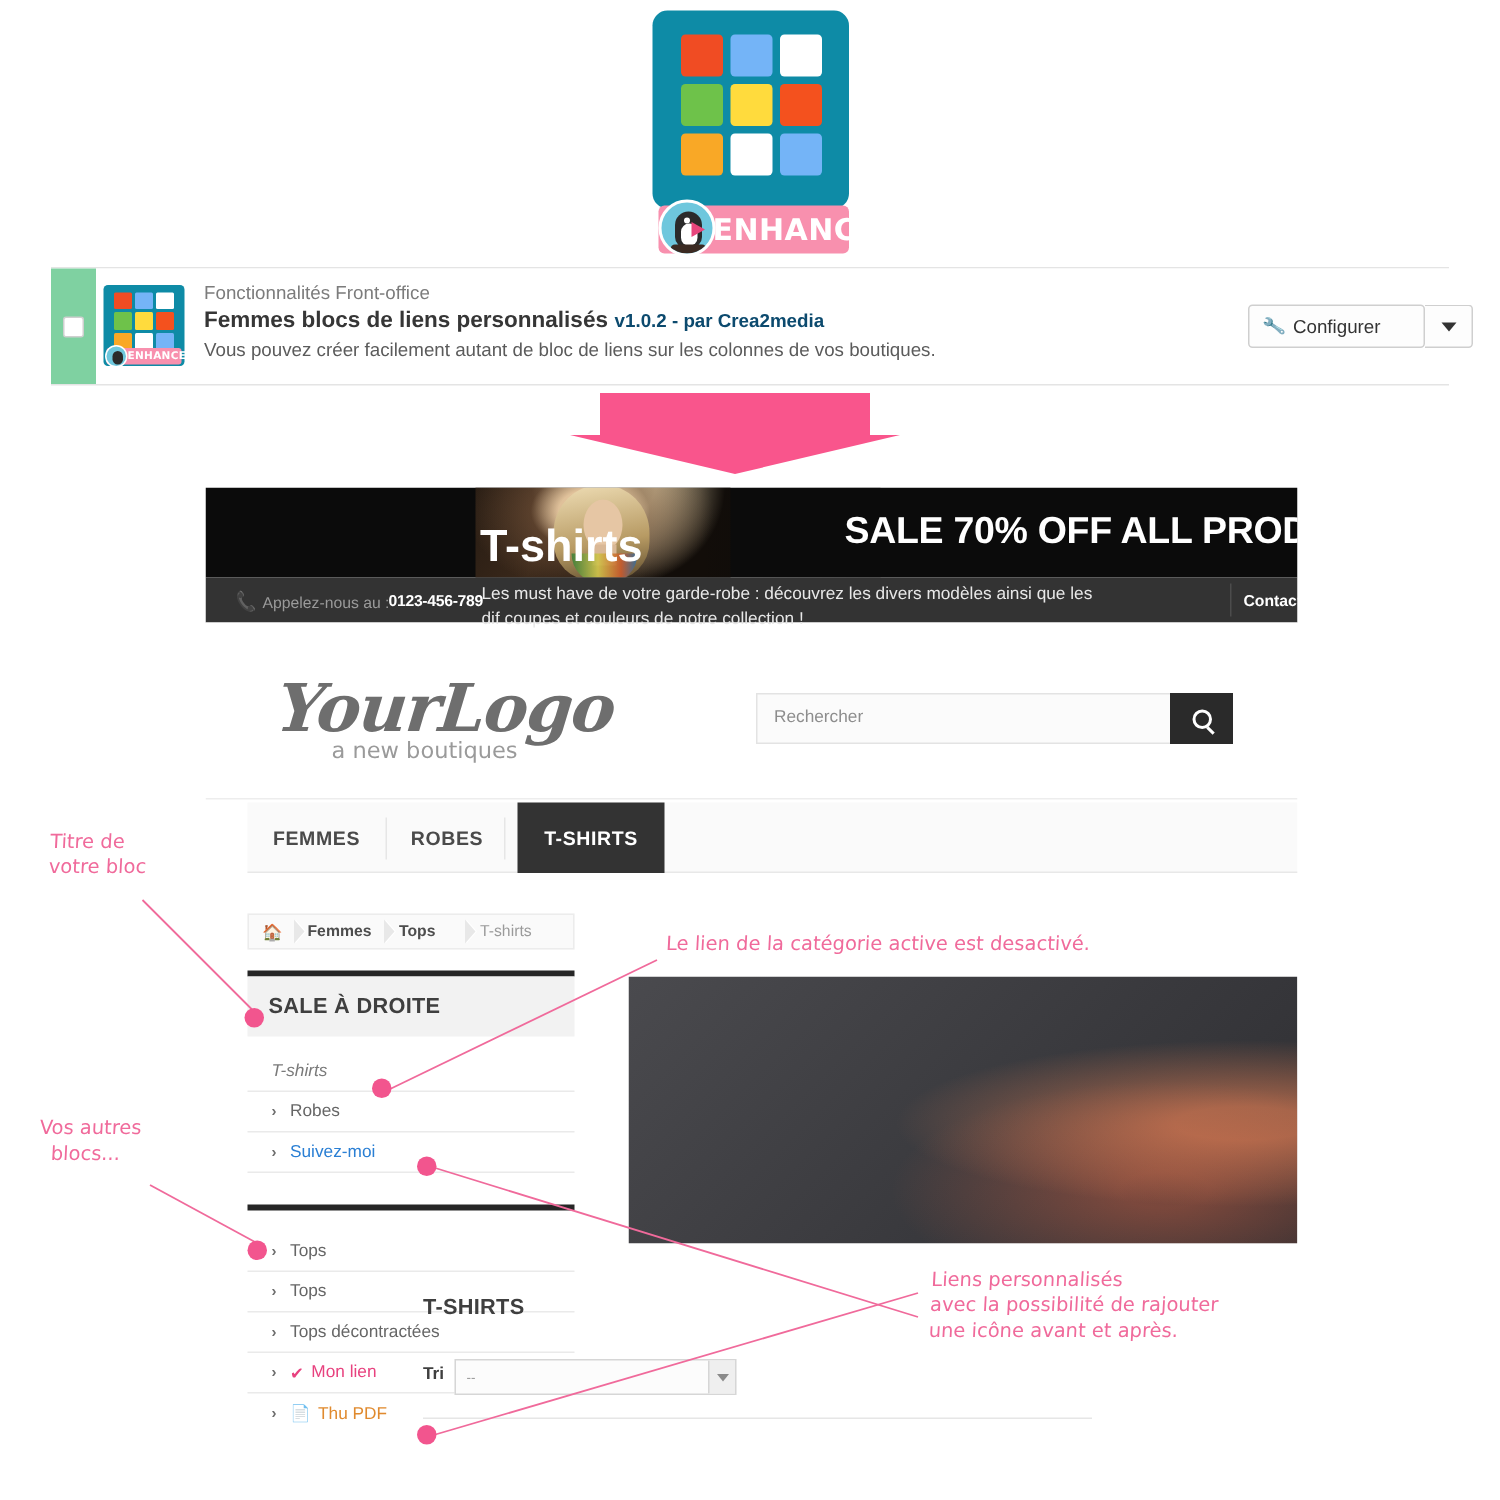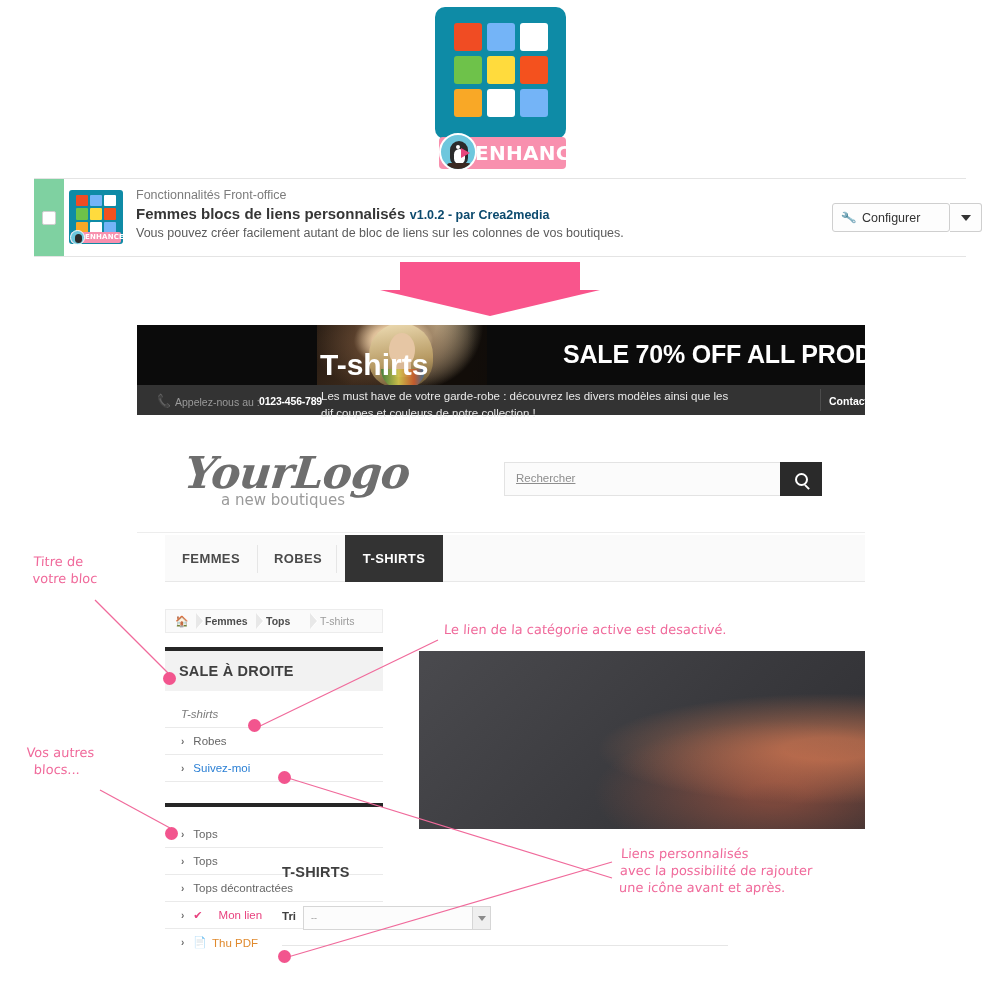--- a/index.html
+++ b/index.html
@@ -115,21 +115,21 @@
   #logo-script{
     position:absolute;left:48px;top:122px;font-size:44px;color:#6e6e6e;
     font-family:"DejaVu Serif", serif;font-style:italic;font-weight:bold;
     letter-spacing:-1px;transform:skewX(-6deg);
   }
   #logo-sub{position:absolute;left:84px;top:166px;font-size:15px;color:#9a9a9a;font-family:"DejaVu Sans",sans-serif;}
   #search-input{
     position:absolute;left:367px;top:137px;width:278px;height:34px;
     background:#fbfbfb;border:1px solid #e3e3e3;box-sizing:border-box;
   }
-  #search-placeholder{position:absolute;left:379px;top:147px;font-size:11.5px;color:#8d8d8d;text-decoration:underline;}
+  #search-placeholder{position:absolute;left:379px;top:147px;font-size:11.5px;color:#8d8d8d;}
   #search-button{position:absolute;left:643px;top:137px;width:42px;height:34px;background:#2a2a2a;display:flex;align-items:center;justify-content:center;}
   #search-button .mag{width:9px;height:9px;border:2px solid #fff;border-radius:50%;position:relative;display:block;}
   #search-button .mag::after{content:"";position:absolute;right:-4px;bottom:-4px;width:6px;height:2px;background:#fff;transform:rotate(45deg);}
 
   
   #nav{position:absolute;left:28px;top:210px;width:700px;height:47px;background:#fafafa;border-bottom:1px solid #e8e8e8;box-sizing:border-box;}
   .nav-item{position:absolute;top:210px;height:47px;display:flex;align-items:center;justify-content:center;font-size:13px;font-weight:bold;letter-spacing:.4px;}
   #nav-femmes{left:28px;width:92px;color:#4a4a4a;}
   #nav-sep1{position:absolute;left:120px;top:220px;width:1px;height:28px;background:#e6e6e6;}
   #nav-robes{left:123px;width:76px;color:#4a4a4a;}
@@ -328,21 +328,21 @@
       <span class="chev">›</span>
       <span class="txt">Tops</span>
     </div>
     <div class="blk-li">
       <span class="chev">›</span>
       <span class="txt">Tops décontractées</span>
     </div>
     <div class="blk-li">
       <span class="chev">›</span>
       <span class="pre-ico" style="color:#e8427f;">✔</span>
-      <span class="txt" style="color:#e8427f;margin-left:16px;">Mon lien</span>
+      <span class="txt" style="color:#e8427f;margin-left:5px;">Mon lien</span>
     </div>
     <div class="blk-li" style="border-bottom:none;">
       <span class="chev">›</span>
       <span class="pre-ico" style="color:#e08a2e;">📄</span>
       <span class="txt" style="color:#e08a2e;margin-left:5px;">Thu PDF</span>
     </div>
   </div>
 
   <div style="position:absolute;left:282px;top:326px;width:446px;height:178px;overflow:hidden;">
     <div id="cat-banner-bg"></div>

